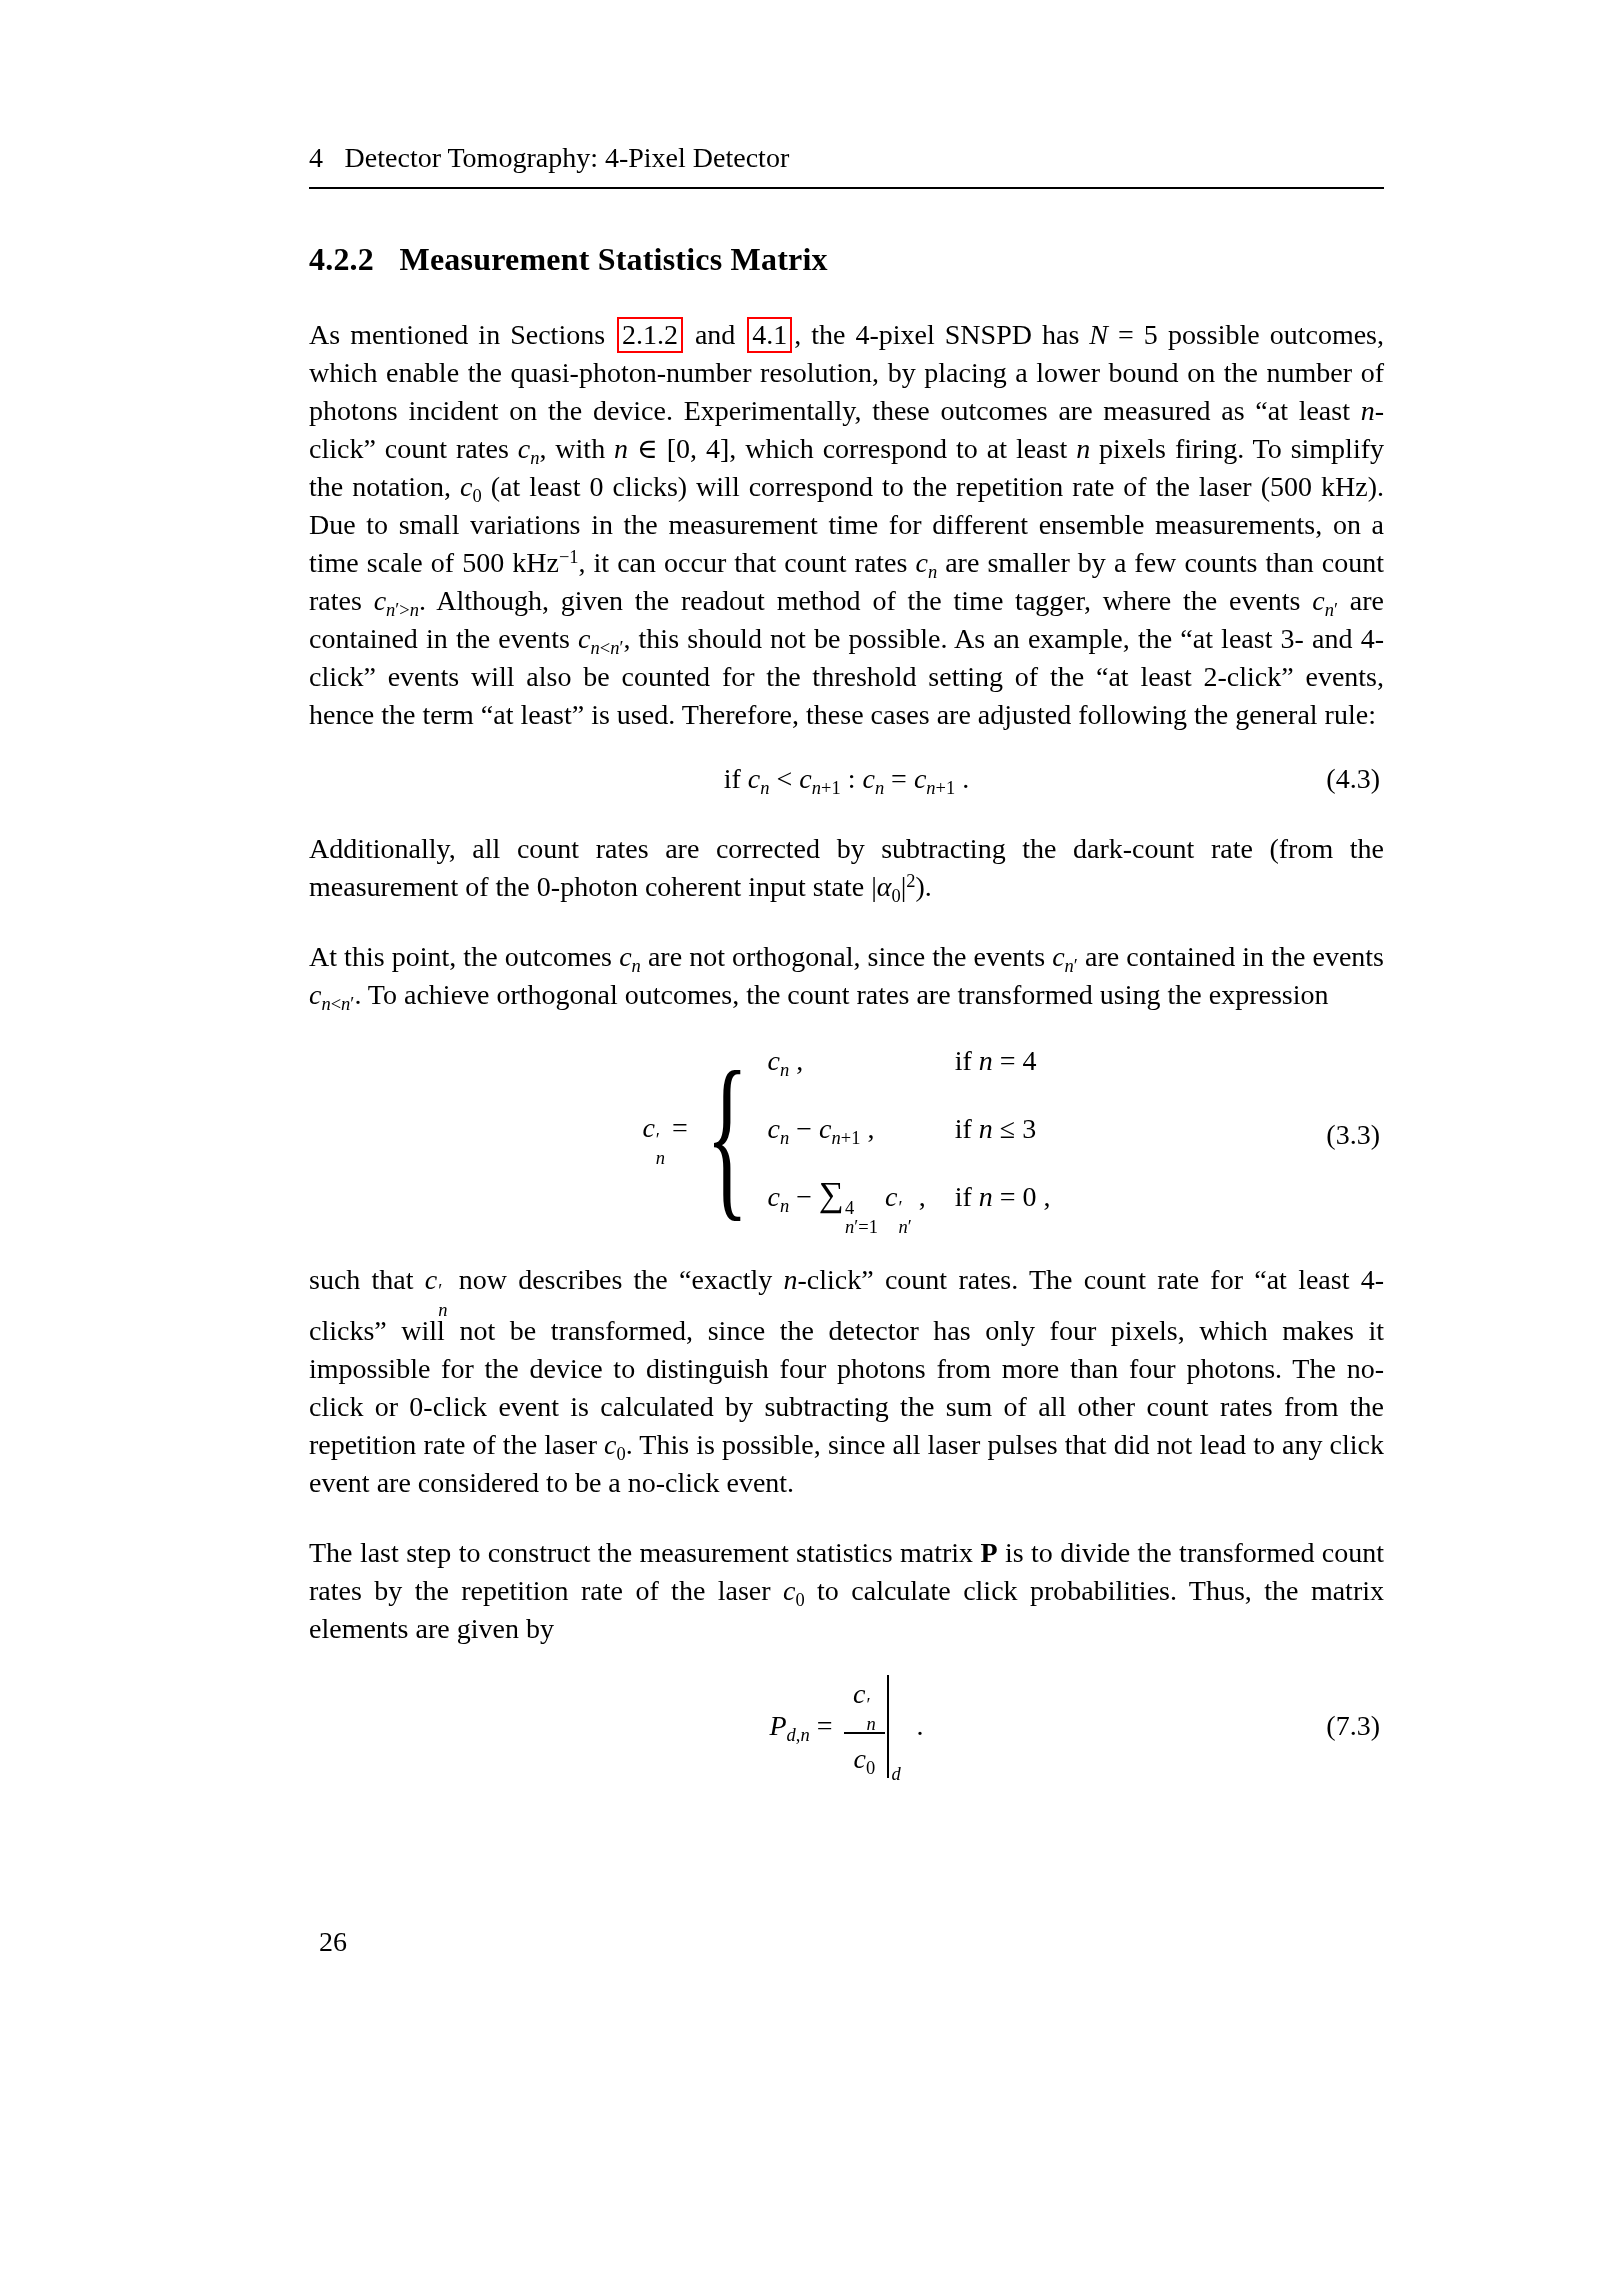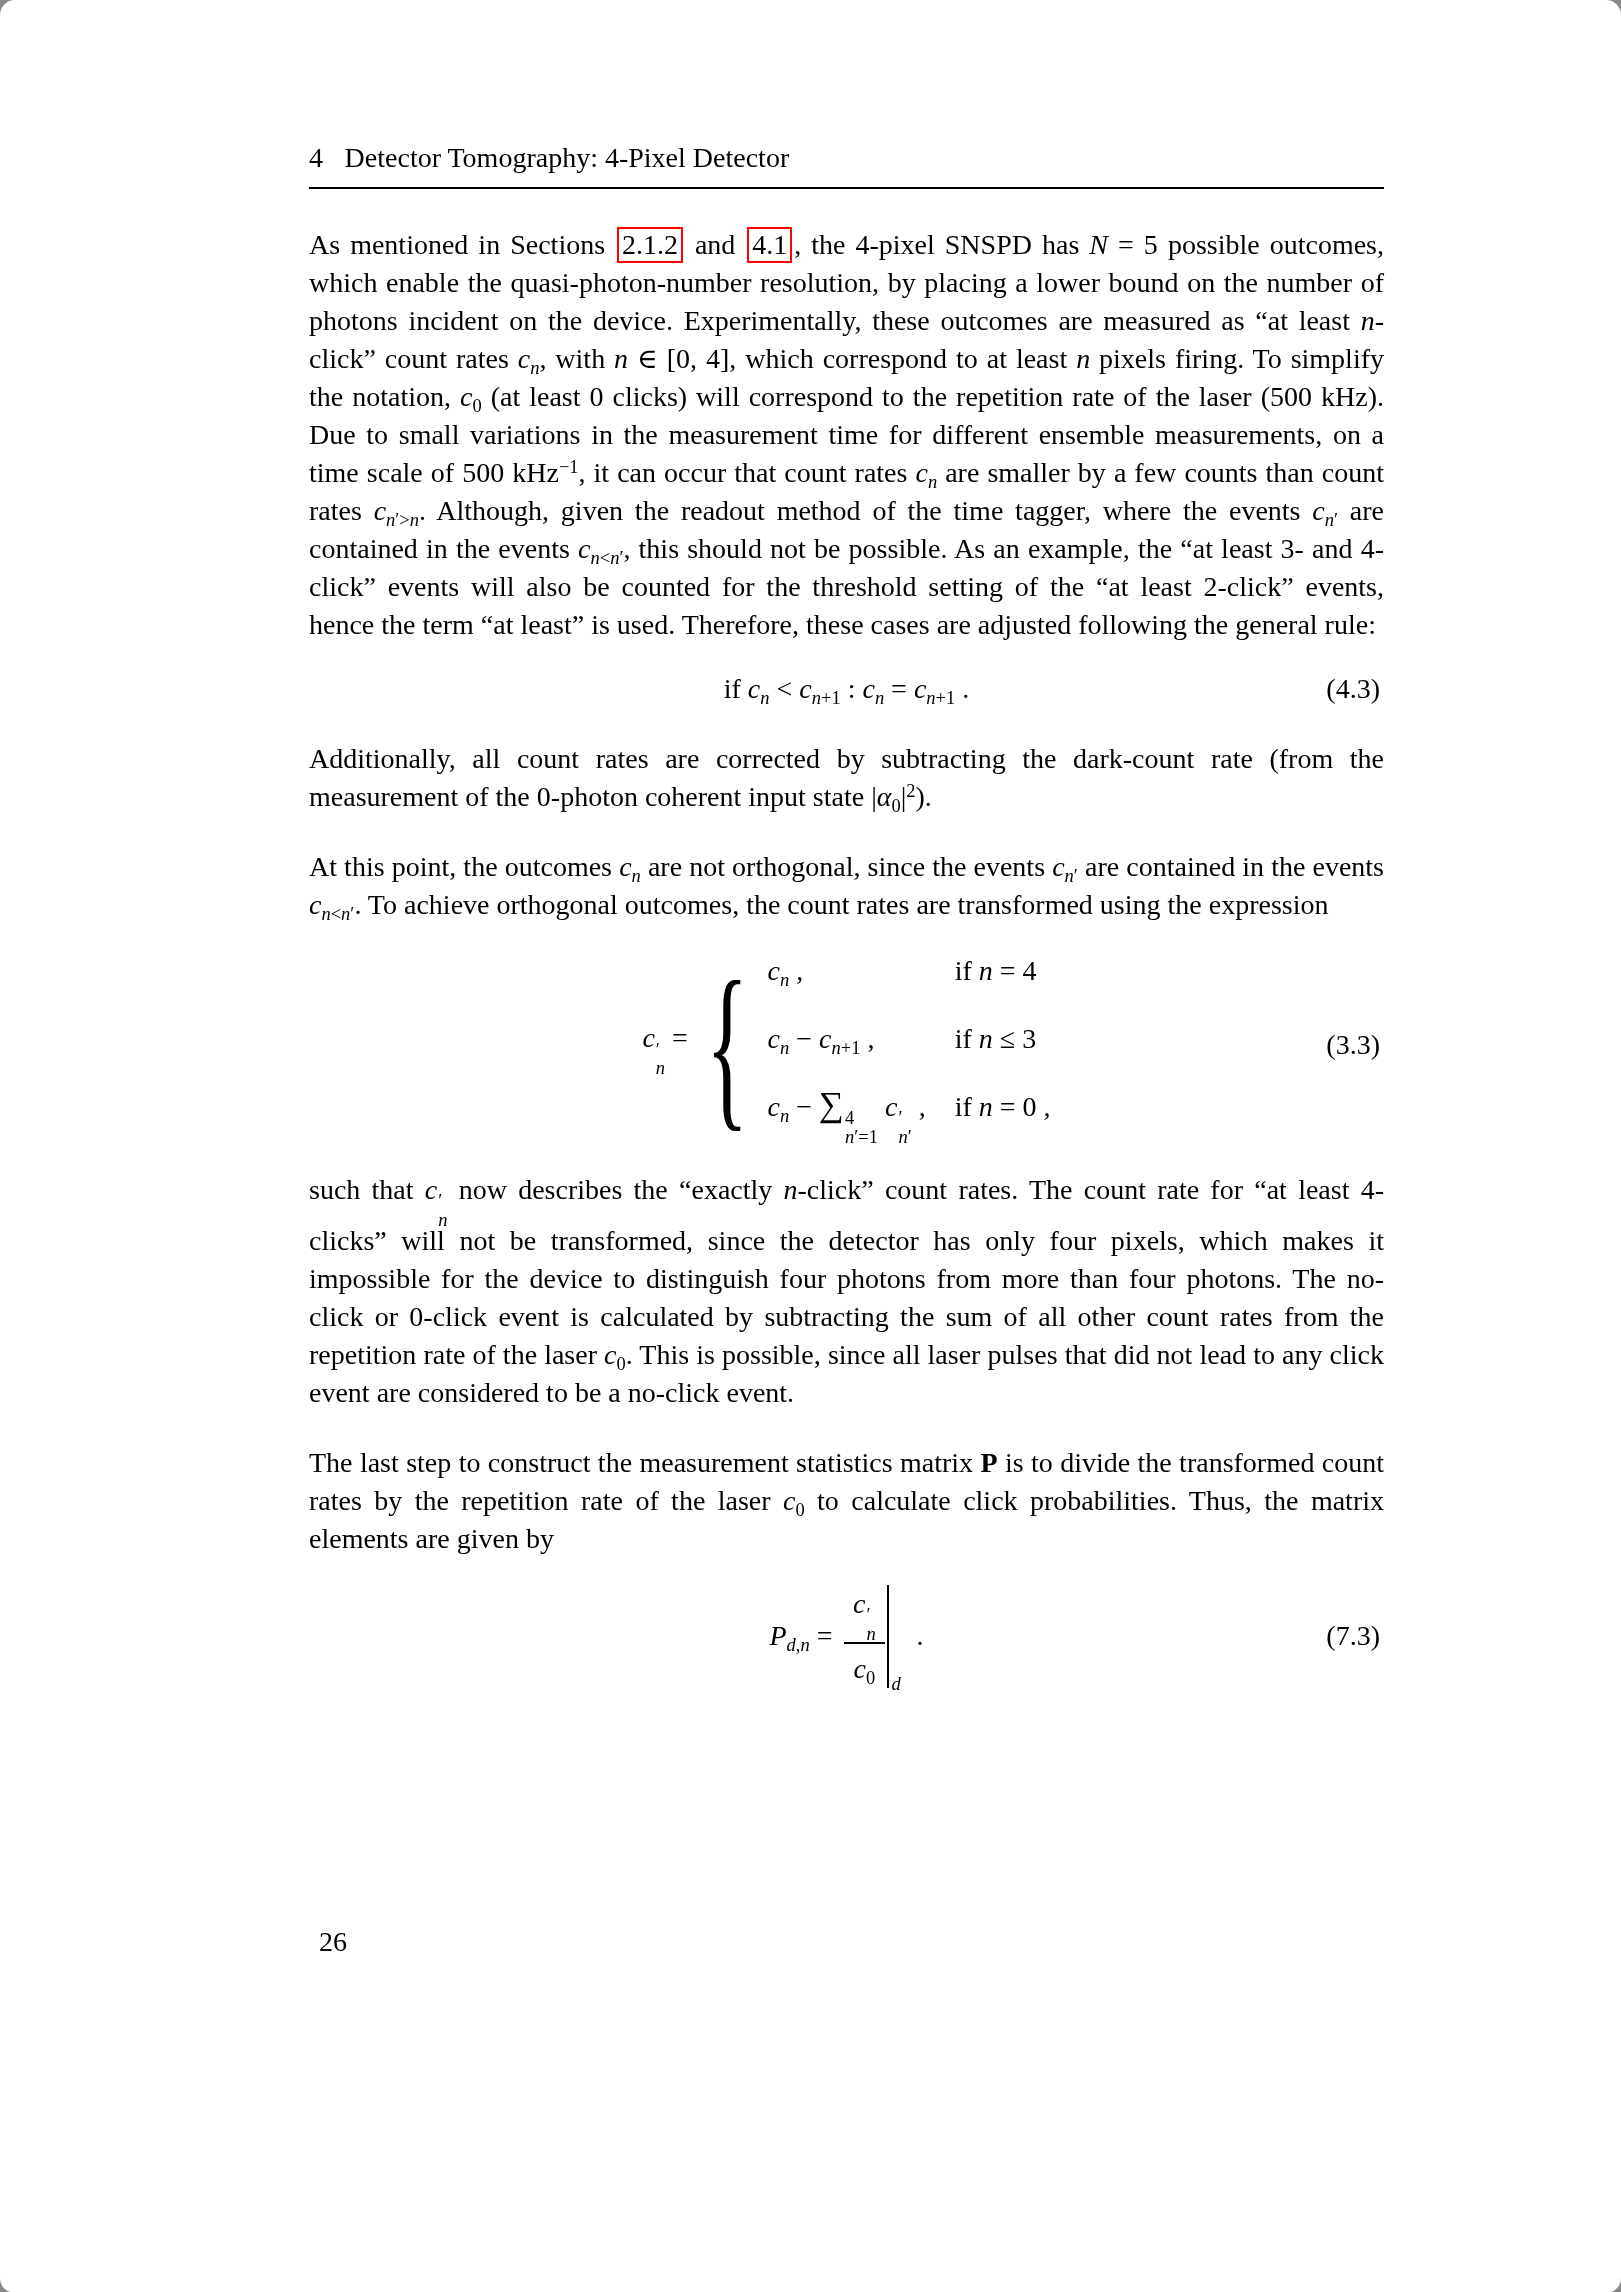--- a/index.html
+++ b/index.html
@@ -6,21 +6,20 @@
   .page{
     position:relative;
     width:1621px;height:2293px;
     background:#ffffff;
     color:#000;
     font-family:"Liberation Serif","DejaVu Serif",serif;
     font-size:28px;
     line-height:38px;
     margin:0 auto;
     overflow:hidden;
-    border-radius:15px;
   }
   .inner{position:absolute;left:309px;right:237px;top:0;}
   .running-head{
     padding:139px 0 9.8px;
     border-bottom:2.5px solid #000;
   }
   .rh-num{margin-right:21.6px;}
   .section-heading{
     margin:51px 0 0;
     font-size:32px;
@@ -73,20 +72,23 @@
 </head>
 <body>
 
 <div class="page">
   <div class="inner">
 
     <div class="running-head">
       <span class="rh-num">4</span><span>Detector Tomography: 4-Pixel Detector</span>
     </div>
 
+    <h2 class="section-heading">
+      <span class="sh-num">4.2.2</span><span>Measurement Statistics Matrix</span>
+    </h2>
 
     <p class="body-par first">As mentioned in Sections <span class="ref">2.1.2</span> and <span class="ref">4.1</span>, the 4-pixel SNSPD has <span class="m">N</span> = 5 possible outcomes, which enable the quasi-photon-number resolution, by placing a lower bound on the number of photons incident on the device. Experimentally, these outcomes are measured as “at least <span class="m">n</span>-click” count rates <span class="m">c</span><span class="sub"><span class="m">n</span></span>, with <span class="m">n</span> ∈ [0, 4], which correspond to at least <span class="m">n</span> pixels firing. To simplify the notation, <span class="m">c</span><span class="sub">0</span> (at least 0 clicks) will correspond to the repetition rate of the laser (500 kHz). Due to small variations in the measurement time for different ensemble measurements, on a time scale of 500 kHz<span class="sup">−1</span>, it can occur that count rates <span class="m">c</span><span class="sub"><span class="m">n</span></span> are smaller by a few counts than count rates <span class="m">c</span><span class="sub"><span class="m">n</span>′&gt;<span class="m">n</span></span>. Although, given the readout method of the time tagger, where the events <span class="m">c</span><span class="sub"><span class="m">n</span>′</span> are contained in the events <span class="m">c</span><span class="sub"><span class="m">n</span>&lt;<span class="m">n</span>′</span>, this should not be possible. As an example, the “at least 3- and 4-click” events will also be counted for the threshold setting of the “at least 2-click” events, hence the term “at least” is used. Therefore, these cases are adjusted following the general rule:</p>
 
     <div class="equation">
       <span>if <span class="m">c</span><span class="sub"><span class="m">n</span></span> &lt; <span class="m">c</span><span class="sub"><span class="m">n</span>+1</span> : <span class="m">c</span><span class="sub"><span class="m">n</span></span> = <span class="m">c</span><span class="sub"><span class="m">n</span>+1</span> .</span>
       <span class="eq-tag">(4.3)</span>
     </div>
 
     <p class="body-par">Additionally, all count rates are corrected by subtracting the dark-count rate (from the measurement of the 0-photon coherent input state |<span class="m">α</span><span class="sub">0</span>|<span class="sup">2</span>).</p>
 

